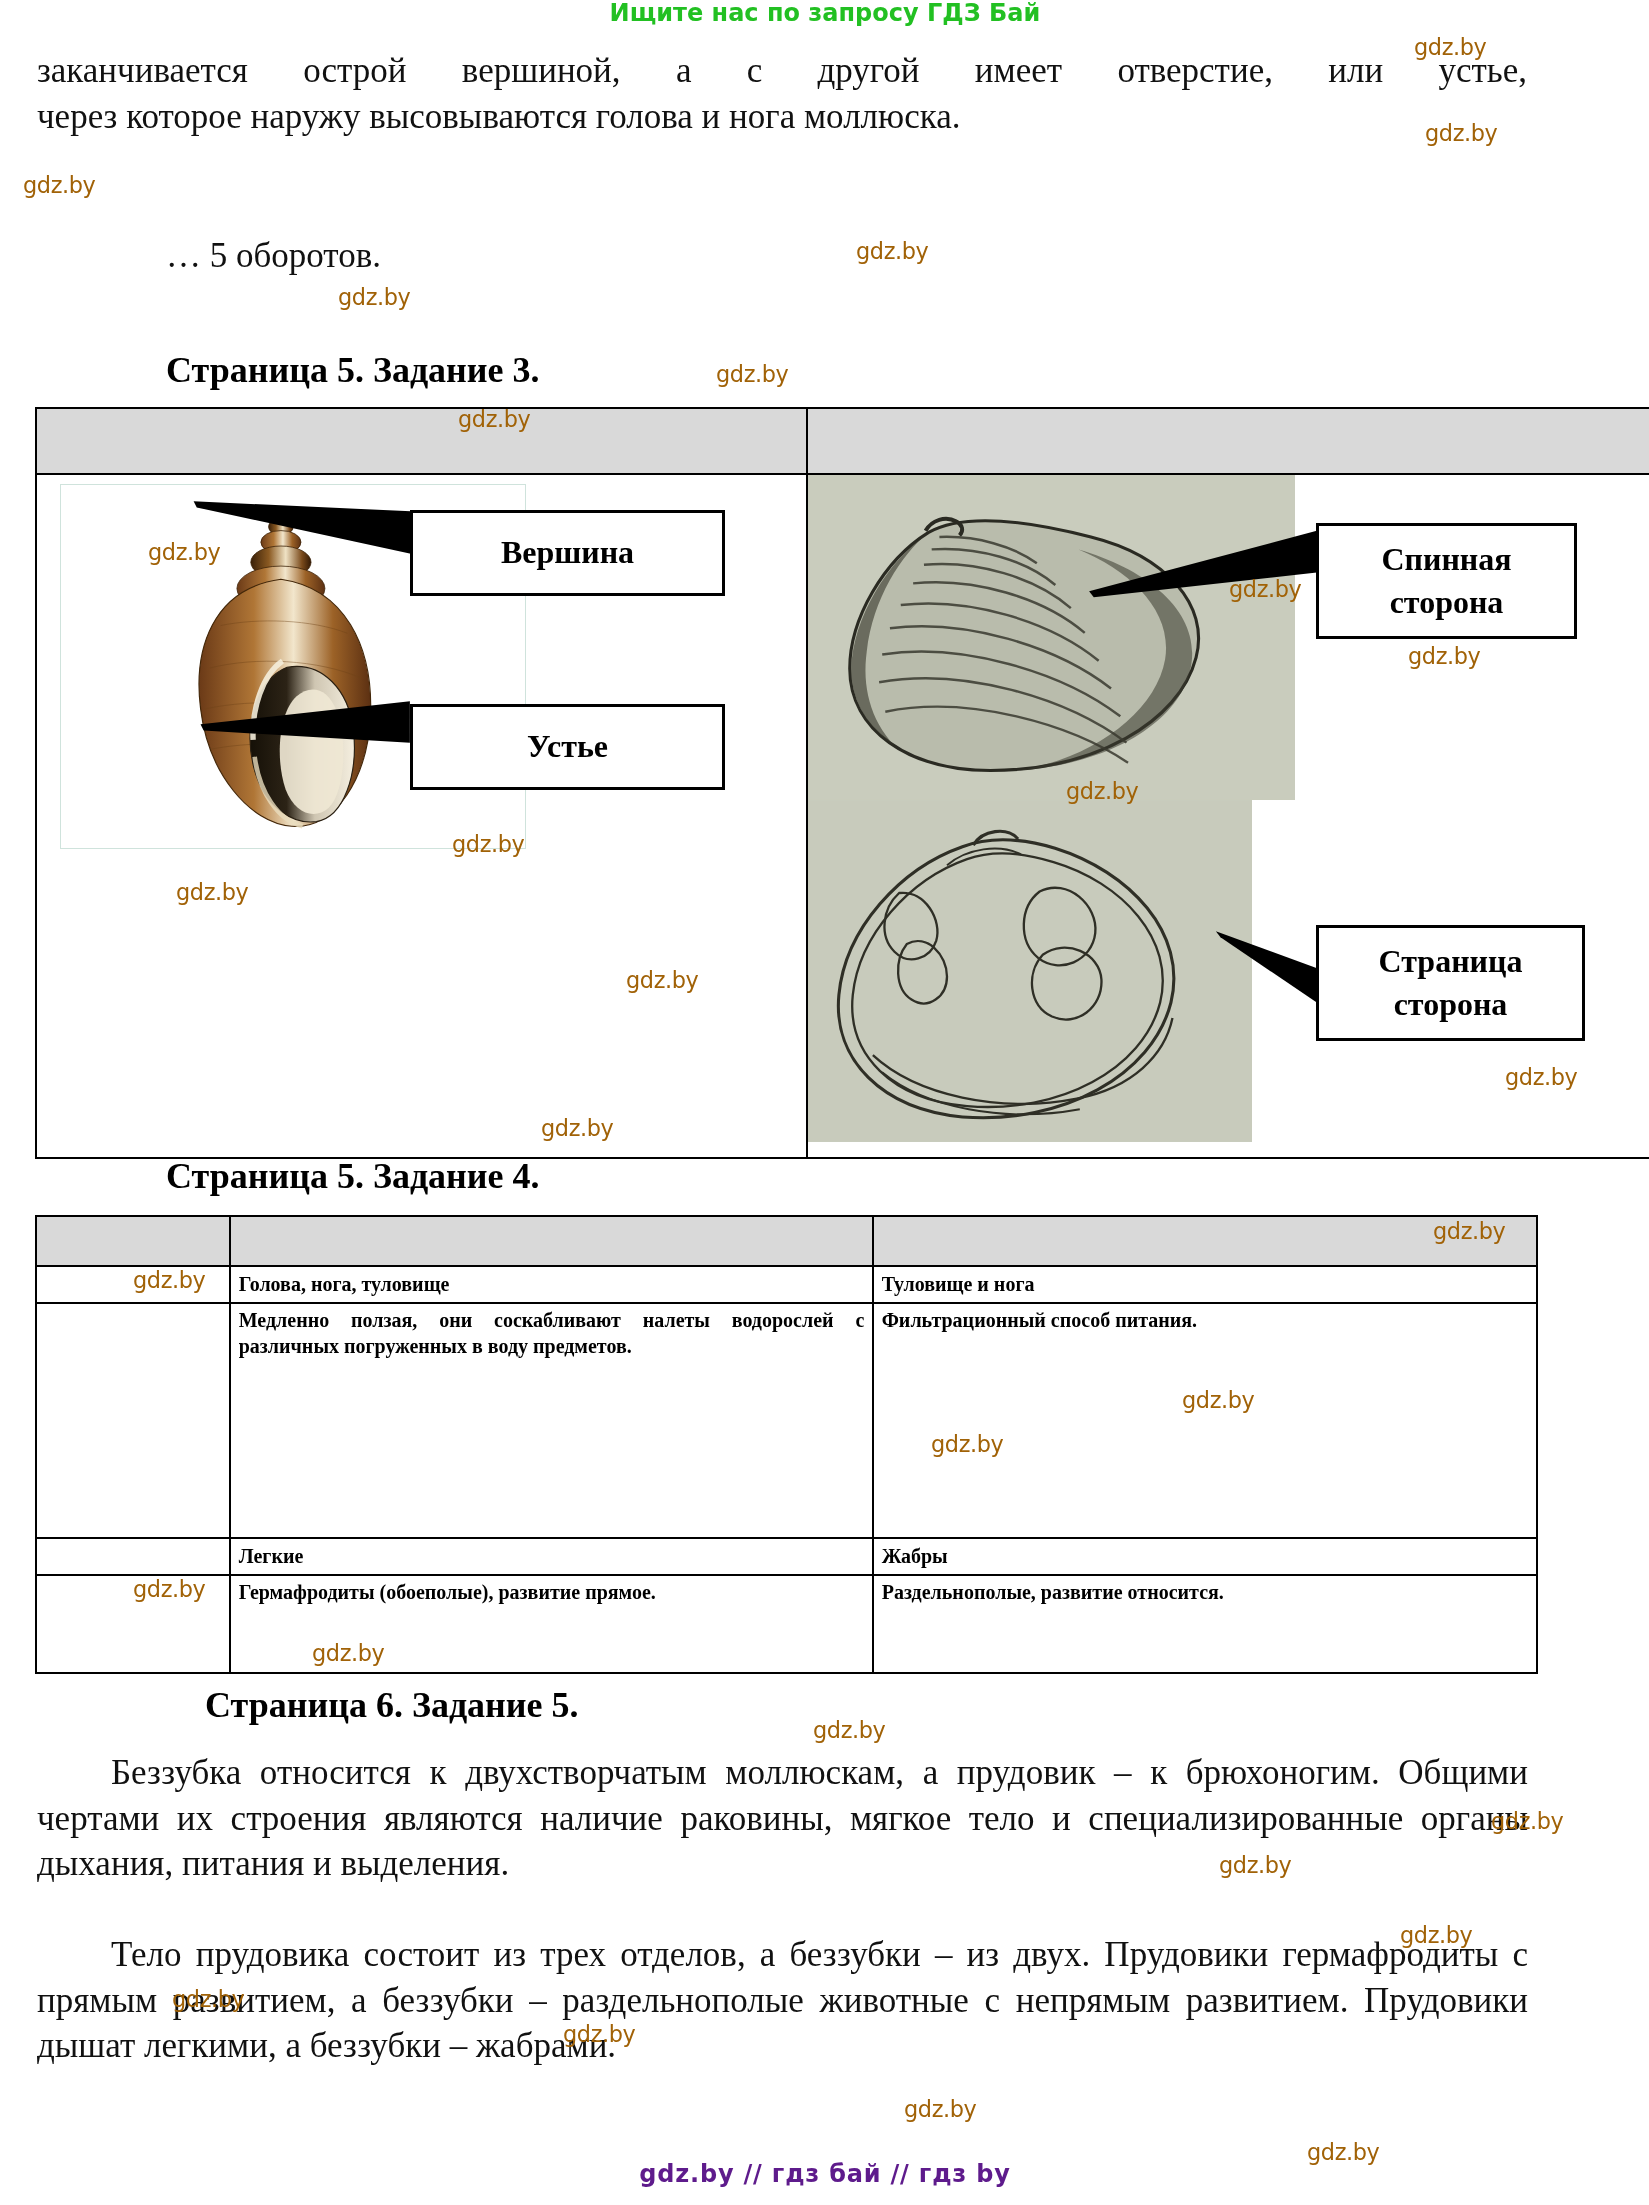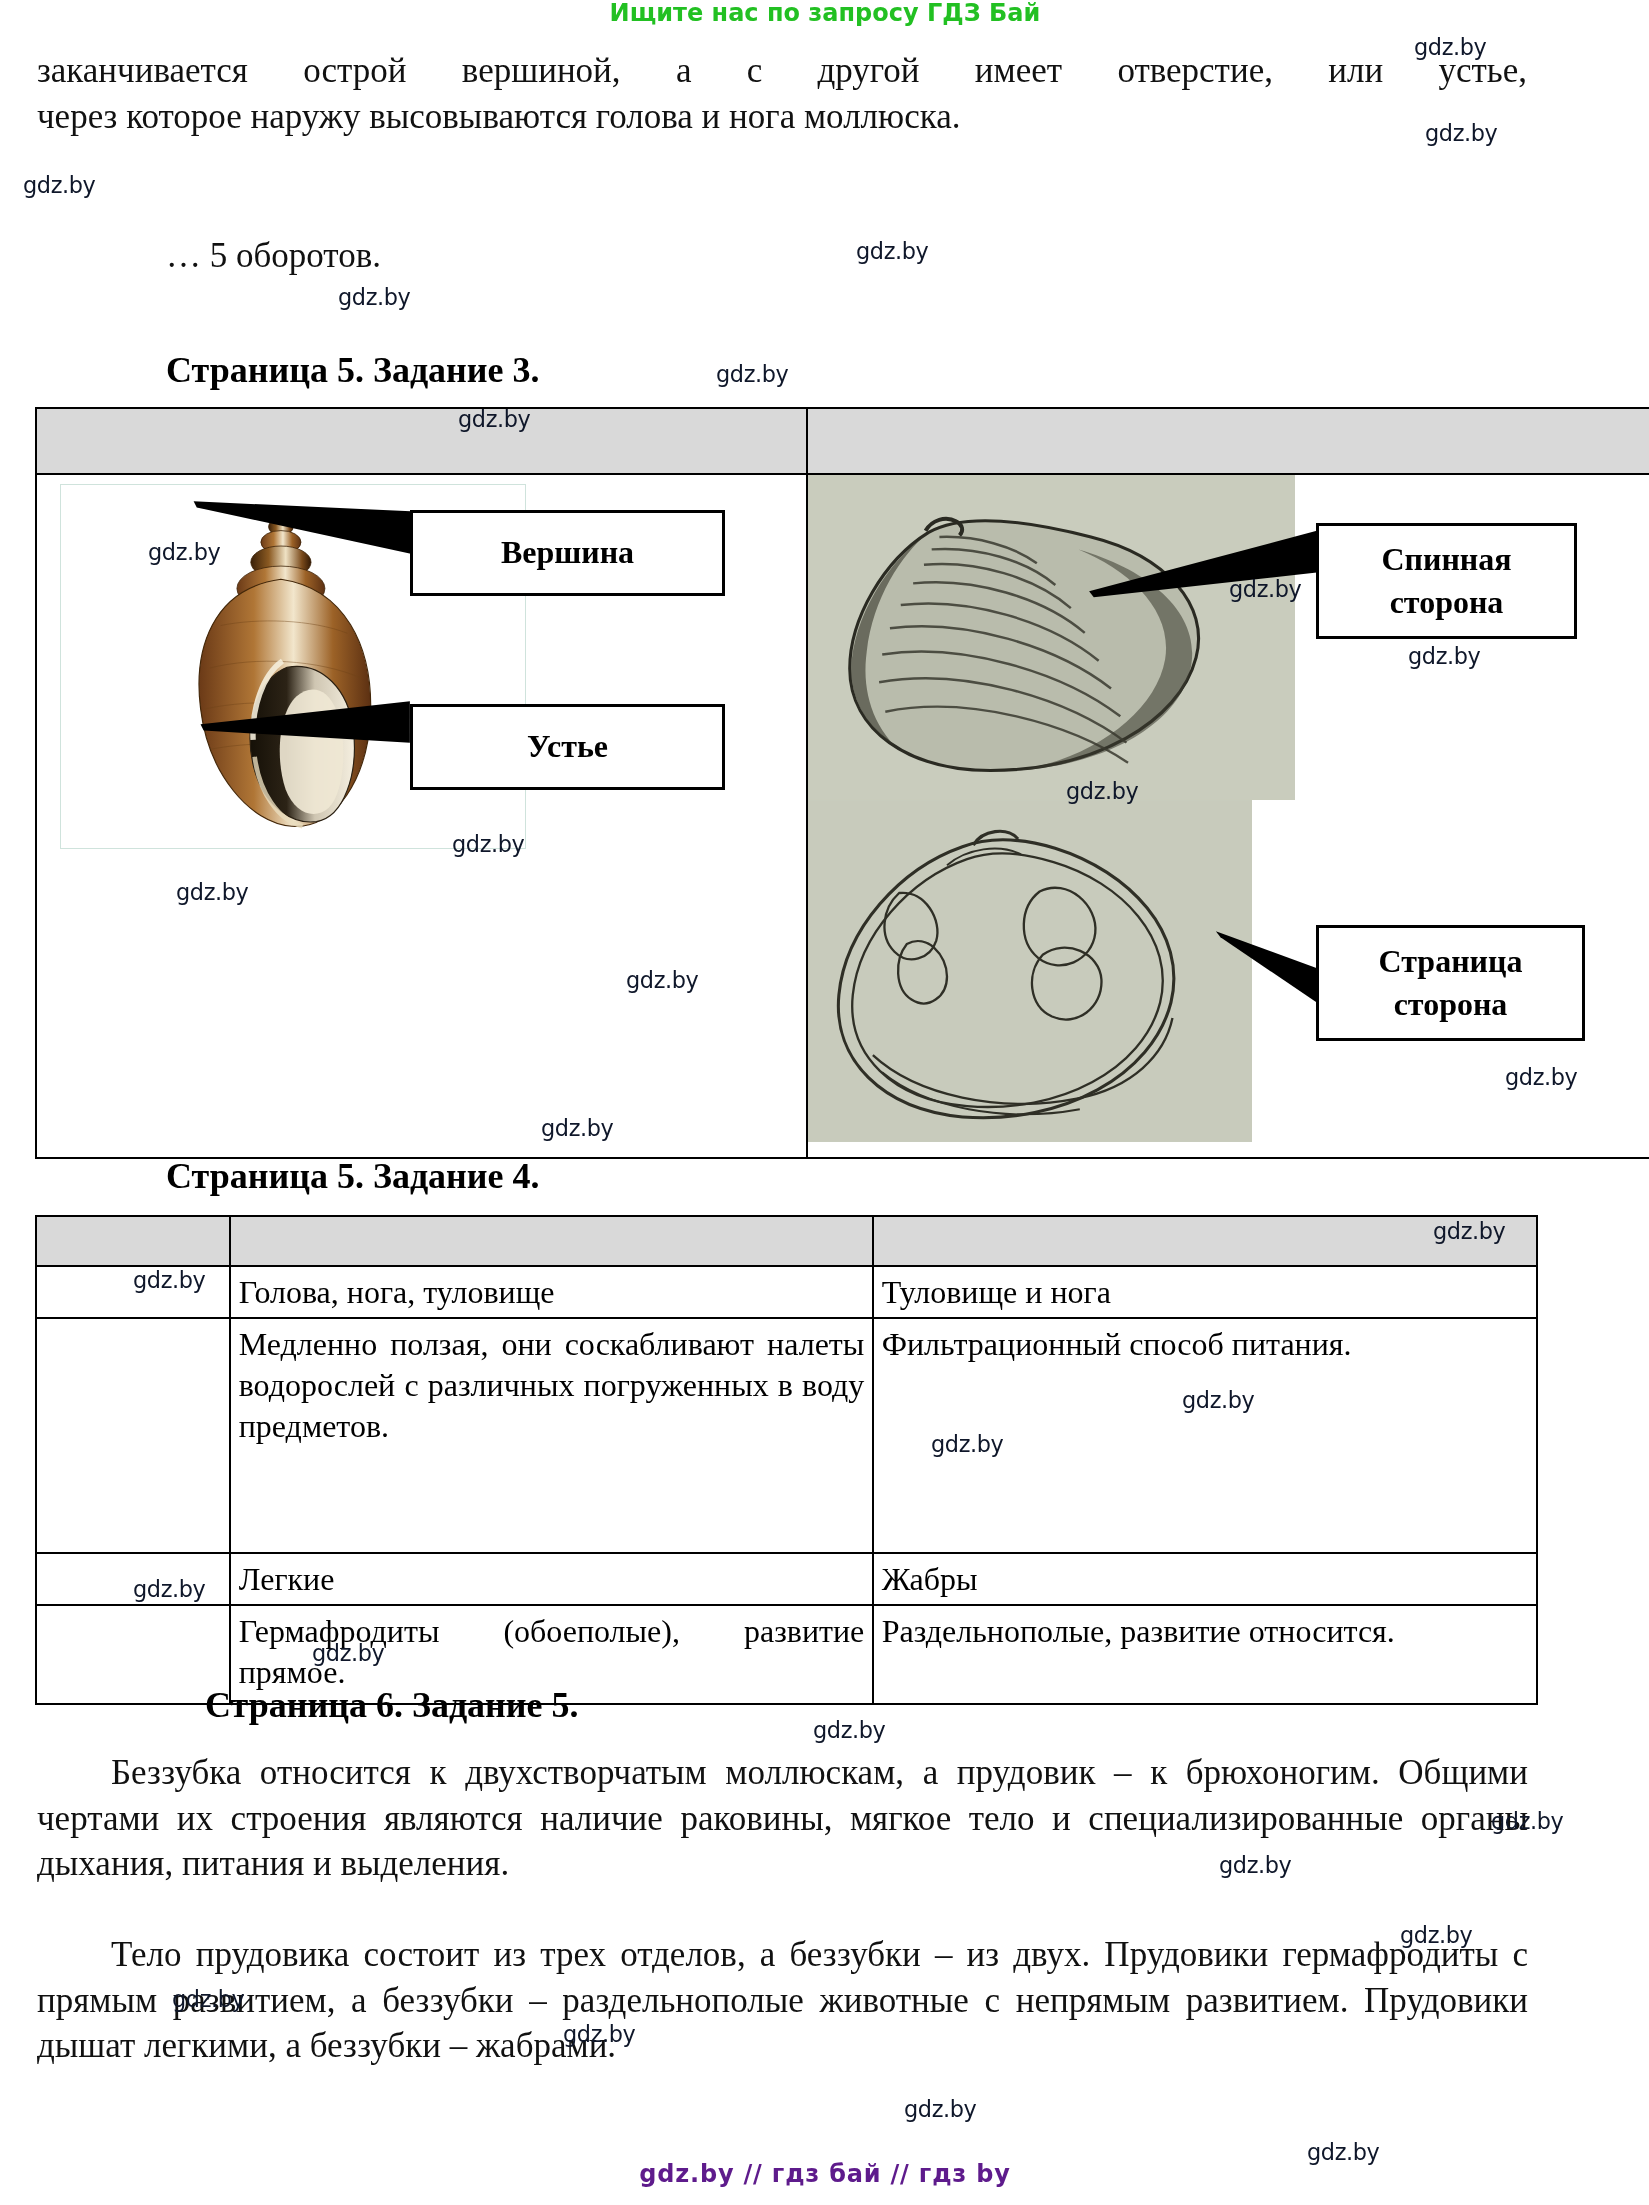--- a/index.html
+++ b/index.html
@@ -11,21 +11,21 @@
     position:relative;
     overflow:hidden;
   }
   .page{position:relative;width:1650px;height:2205px;}
 
   
   .wm{
     position:absolute;
     font-family:"DejaVu Sans", sans-serif;
     font-size:22.4px;
-    color:#0f172a;
+    color:#a16207;
     white-space:nowrap;
     letter-spacing:-0.4px;
     z-index:40;
     pointer-events:none;
   }
 
   
   .banner{
     position:absolute;top:-1.5px;left:0;width:1650px;
     text-align:center;
@@ -76,21 +76,21 @@
   #t3 td{padding:8px;}
   #t3 .c1{width:753px;}
   #t3 .c2{width:889px;}
   .imgcell{position:relative;height:666px;}
 
   
   #t4{left:35px;top:1215px;width:1497px;}
   #t4 .c1{width:192px;}
   #t4 .c2{width:641px;}
   #t4 .c3{width:662px;}
-  #t4 td.body{font-size:32px;text-align:justify;text-justify:inter-word;}
+  #t4 td.body{font-size:20px;text-align:justify;text-justify:inter-word;font-weight:bold;}
 
   
   .snailbox{
     position:absolute;left:23px;top:9.3px;width:464px;height:363px;
     border:1.5px solid #cfe3dc;background:#fff;
   }
   .snail{position:absolute;left:104px;top:17px;width:255px;height:332px;}
 
   .calloutbox{
     position:absolute;

